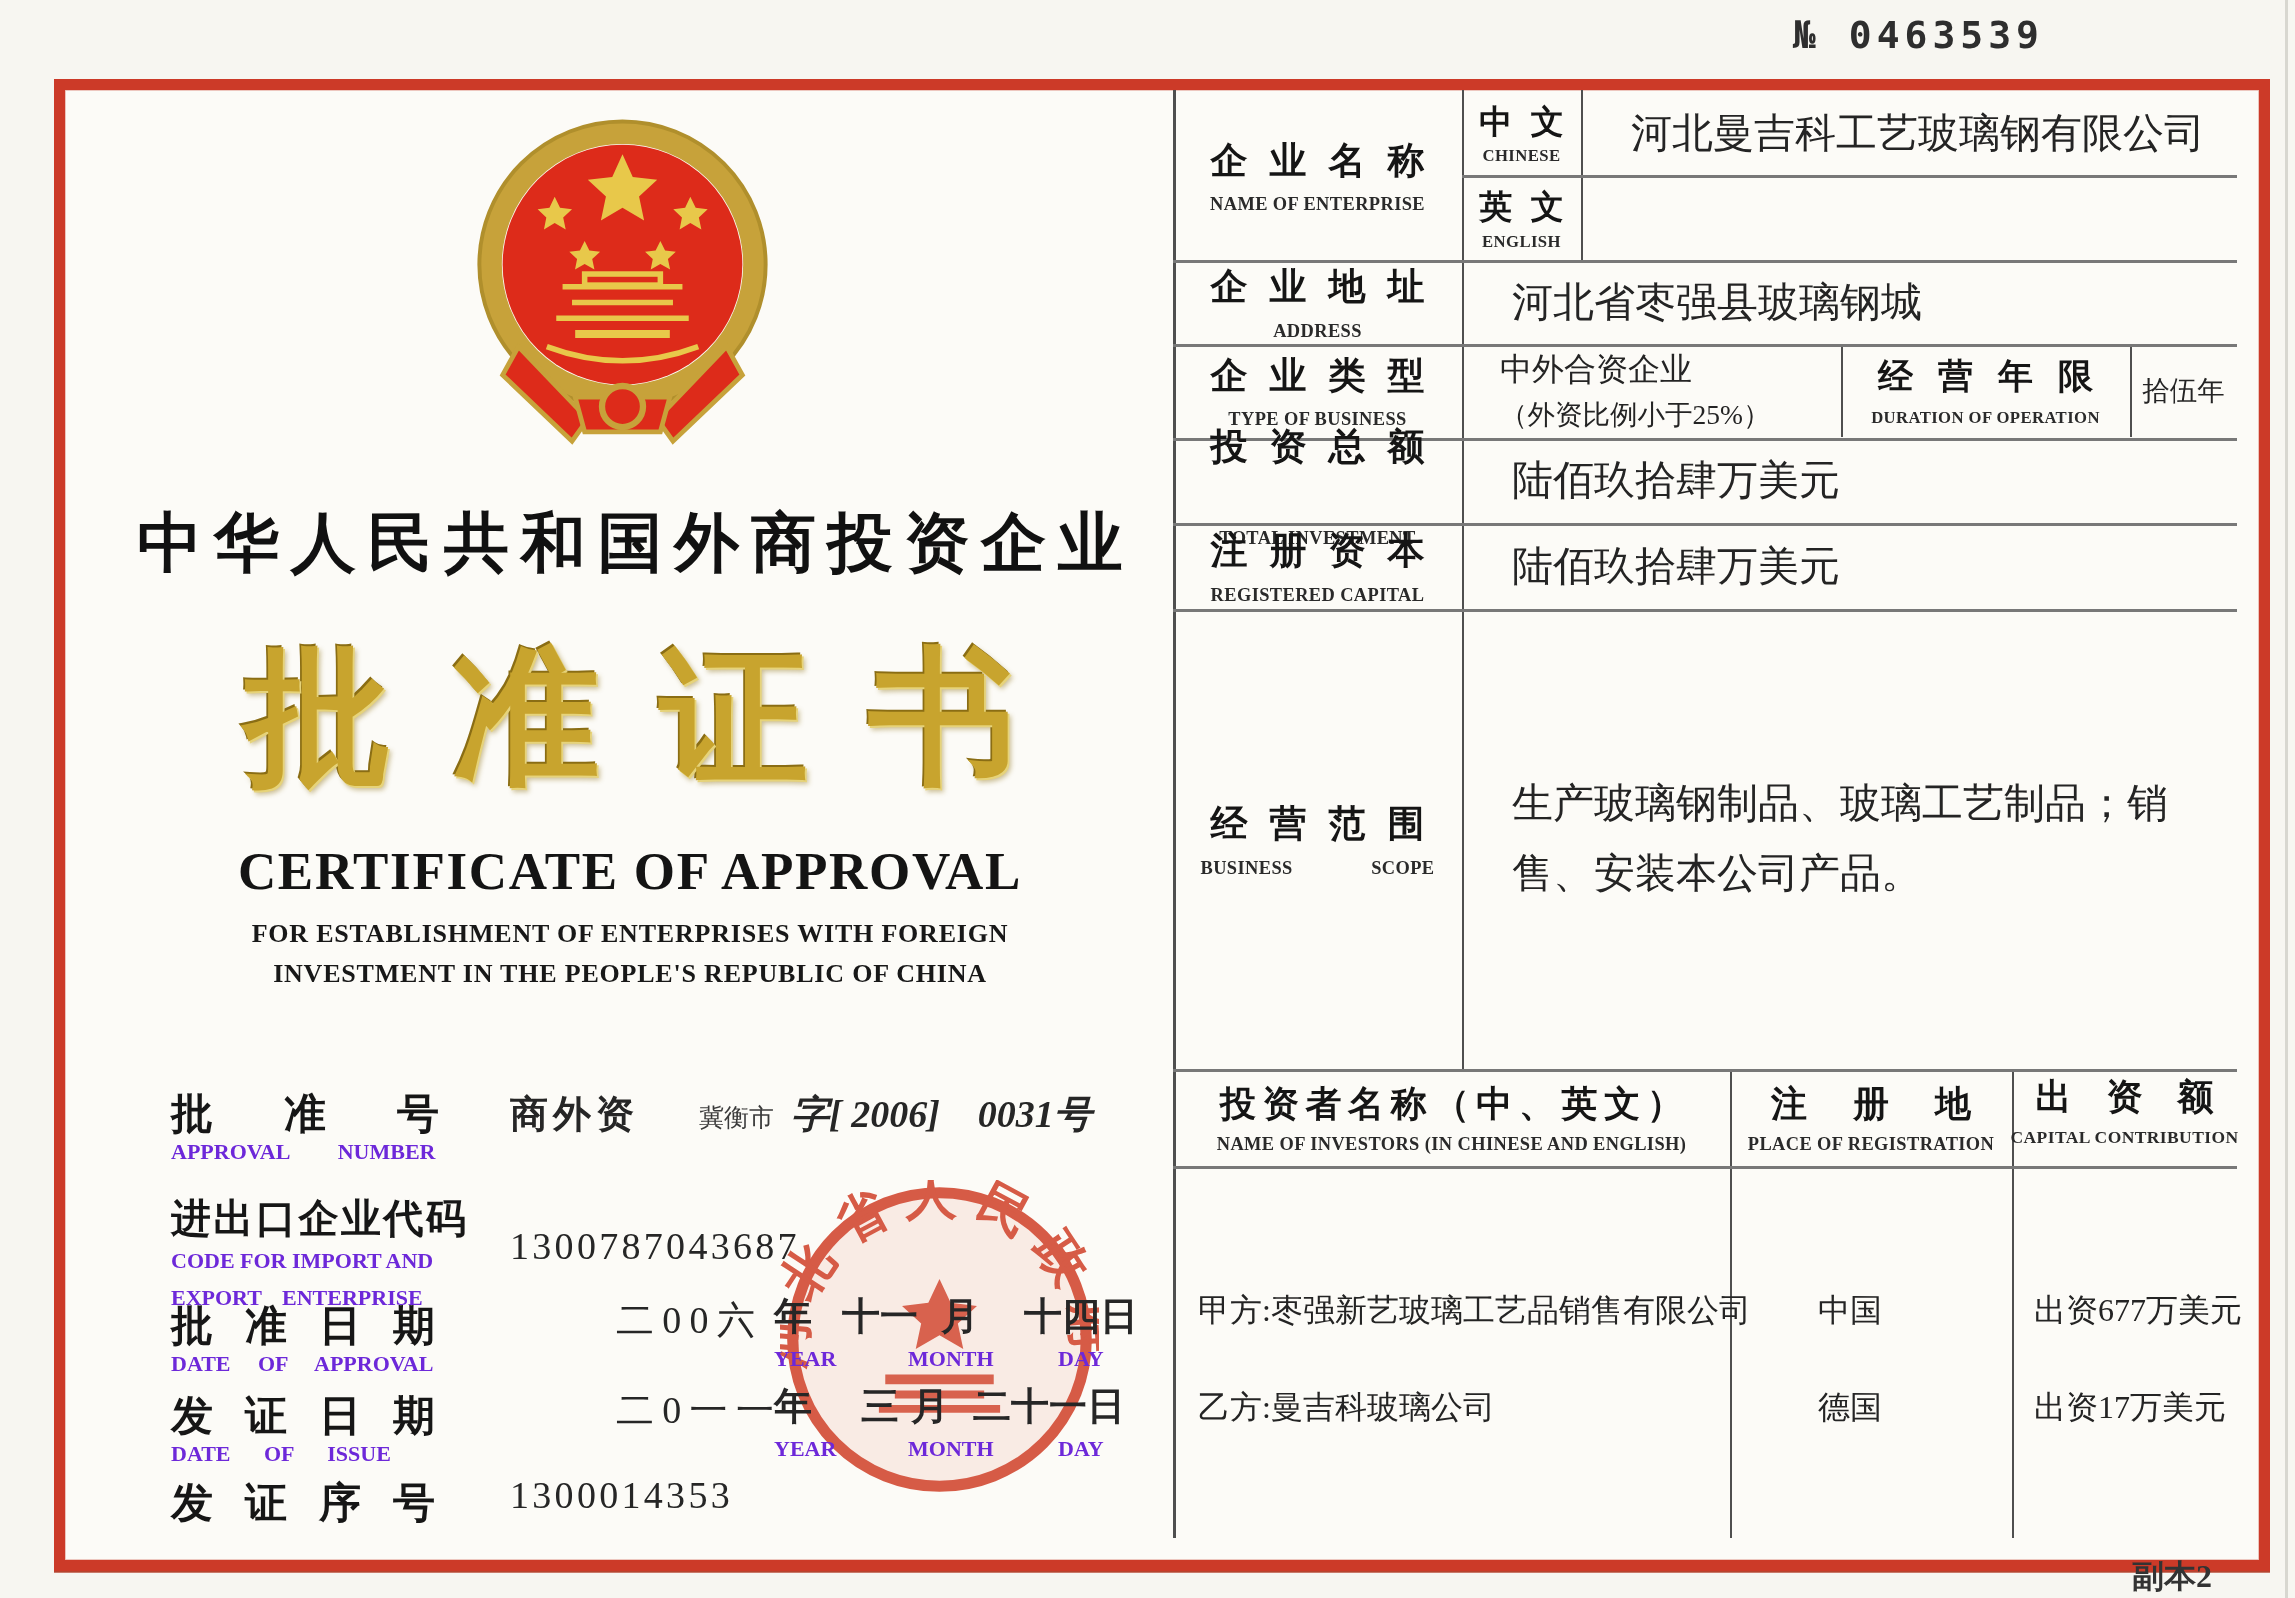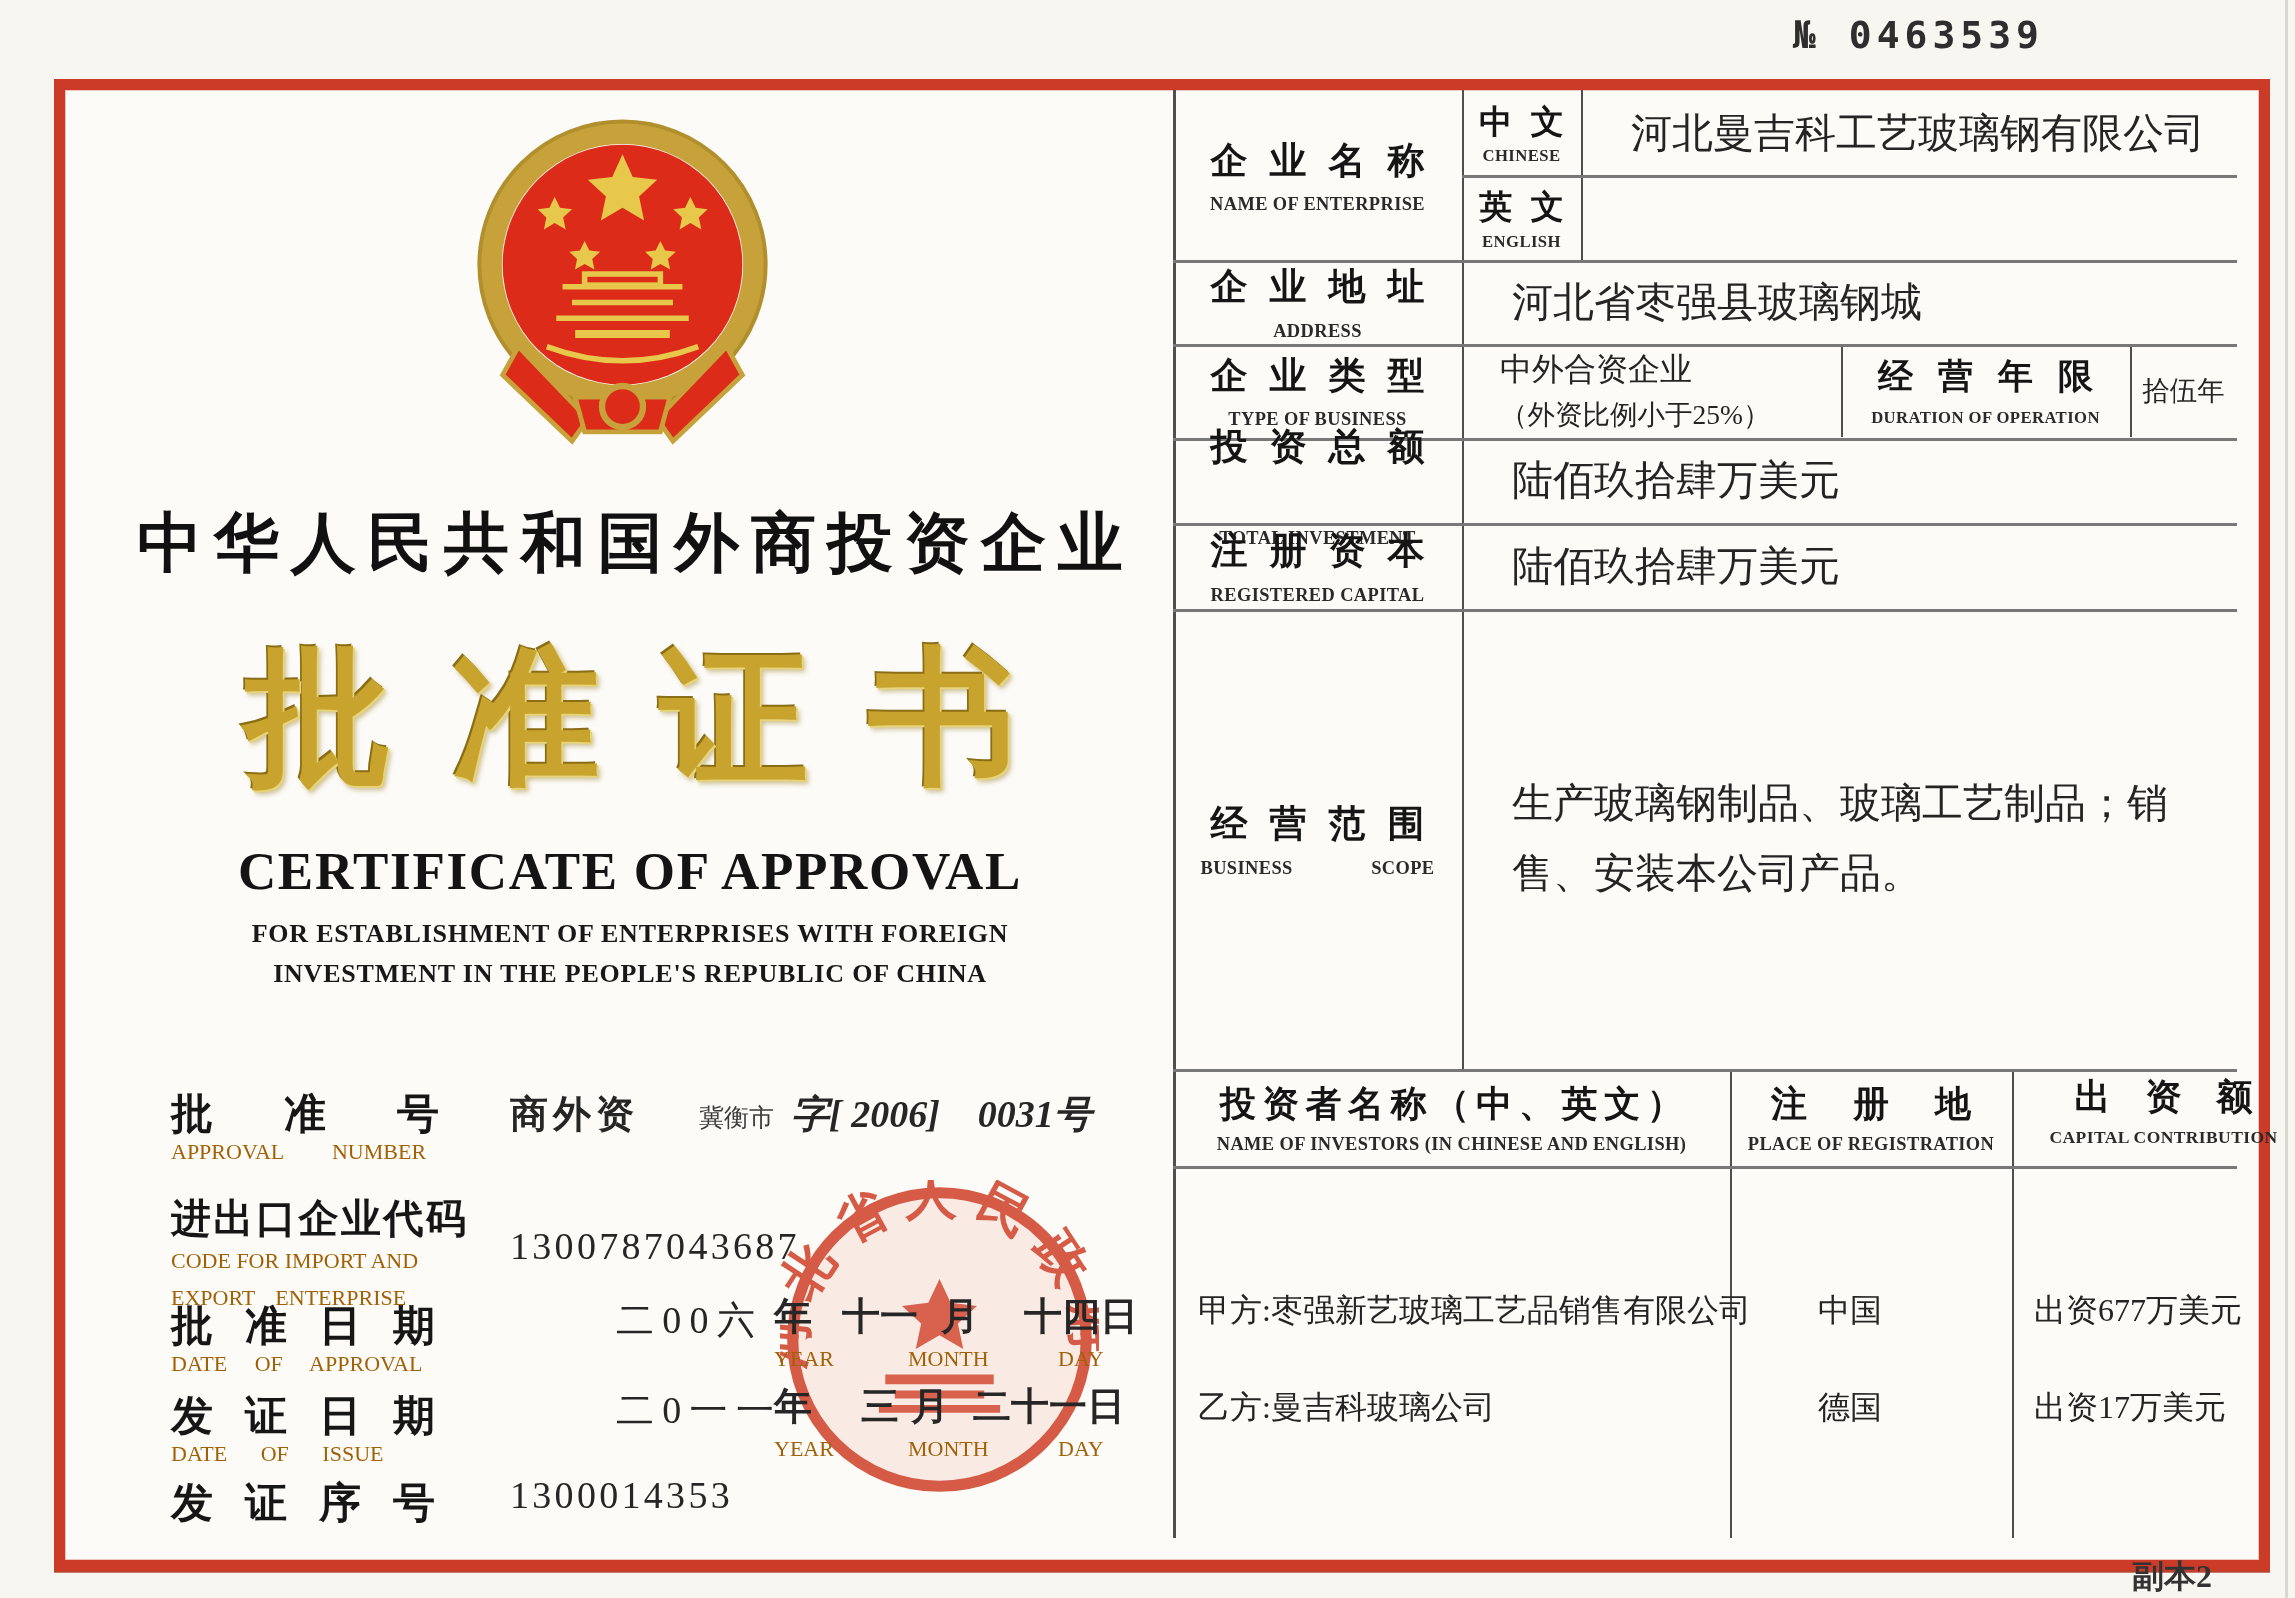--- a/index.html
+++ b/index.html
@@ -31,21 +31,21 @@
   .title-cn{left:92px;top:499px;width:1076px;font-size:65px;letter-spacing:11.7px;text-indent:11.7px;color:#111;}
   .title-gold{
     left:92px;top:619px;width:1076px;font-size:148px;letter-spacing:60px;text-indent:60px;
     color:#c8a42e;font-weight:bold;
     text-shadow:1.7px 1.7px 0 #e6d37a, -1.7px -1.7px 0 #8a6d14, 3.3px 4.2px 5px rgba(140,110,20,.45);
   }
   .title-en{left:92px;top:841px;width:1076px;font-size:53px;letter-spacing:1.7px;color:#141414;}
   .sub-en{left:92px;width:1076px;font-size:26px;letter-spacing:0.8px;color:#181818;}
 
   .fld-cn{font-size:42px;font-weight:bold;color:#161616;}
-  .fld-en{font-size:22px;font-weight:normal;color:#a16207;}
+  .fld-en{font-size:22px;font-weight:bold;color:#6d28d9;}
   .fld-val{font-size:38px;color:#262626;}
 
   
   .seal{left:780px;top:1180px;width:319px;height:319px;opacity:.88;mix-blend-mode:multiply;}
 
   
   .hline{background:#787878;height:2.5px;}
   .vline{background:#4f4f4f;width:2.5px;}
   .cell{position:absolute;display:flex;flex-direction:column;justify-content:center;align-items:center;}
   .lab-cn{font-size:37px;font-weight:bold;letter-spacing:22px;text-indent:22px;color:#151515;white-space:nowrap;}
@@ -239,21 +239,21 @@
 </div>
 
 <div class="cell" style="left:1173px;top:1069px;width:557px;height:97px;">
   <div class="lab-cn-tight" style="font-size:36px;">投资者名称（中、英文）</div>
   <div class="lab-en" style="margin-top:5px;">NAME OF INVESTORS (IN CHINESE AND ENGLISH)</div>
 </div>
 <div class="cell" style="left:1730px;top:1069px;width:282px;height:97px;">
   <div class="lab-cn" style="letter-spacing:46px;text-indent:46px;font-size:36px;">注册地</div>
   <div class="lab-en" style="margin-top:5px;">PLACE OF REGISTRATION</div>
 </div>
-<div class="cell" style="left:2012px;top:1069px;width:225px;height:82px;padding-left:39px;">
+<div class="cell" style="left:2012px;top:1069px;width:225px;height:82px;">
   <div class="lab-cn" style="letter-spacing:35px;text-indent:35px;font-size:36px;">出资额</div>
   <div class="lab-en" style="margin-top:5px;font-size:17.5px;">CAPITAL CONTRIBUTION</div>
 </div>
 
 <div class="abs val-line" style="left:1198px;top:1289px;">甲方:枣强新艺玻璃工艺品销售有限公司</div>
 <div class="abs val-line" style="left:1818px;top:1289px;">中国</div>
 <div class="abs val-line" style="left:2034px;top:1289px;">出资677万美元</div>
 <div class="abs val-line" style="left:1198px;top:1386px;">乙方:曼吉科玻璃公司</div>
 <div class="abs val-line" style="left:1818px;top:1386px;">德国</div>
 <div class="abs val-line" style="left:2034px;top:1386px;">出资17万美元</div>

